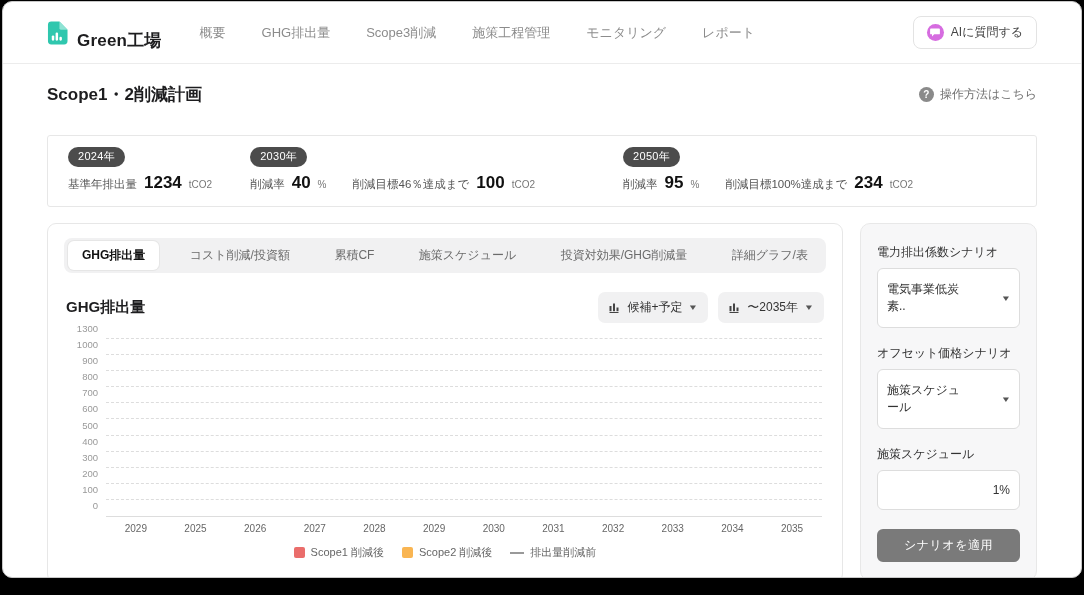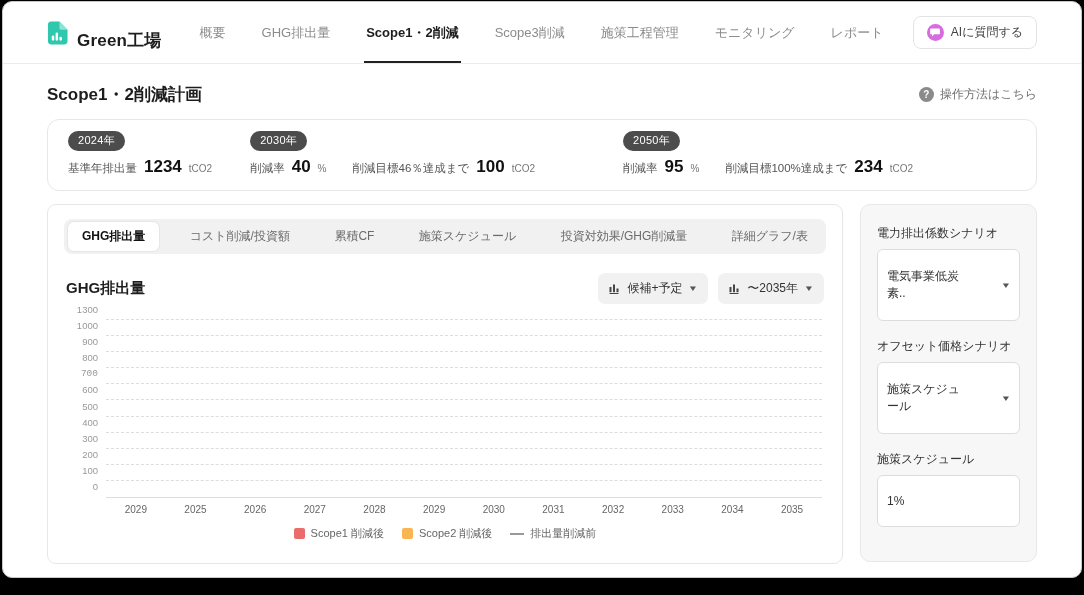--- a/index.html
+++ b/index.html
@@ -39,21 +39,21 @@
   .ai-icon { width:17px; height:17px; border-radius:50%; background:#d66ce0;
     display:flex; align-items:center; justify-content:center; }
   
   .title-row { display:flex; align-items:center; justify-content:space-between; padding:19px 44px 13px; }
   .page-title { font-size:17px; font-weight:700; color:#1d1d1f; }
   .help-link { display:flex; align-items:center; gap:6px; font-size:12px; color:#6f6f6f; cursor:pointer; }
   .help-icon { width:15px; height:15px; border-radius:50%; background:#8a8a8a; color:#fff;
     font-size:10px; font-weight:700; display:flex; align-items:center; justify-content:center; }
   
   .stats-card {
-    margin:0 44px; border:1px solid #e7e7e7; border-radius:12px;
+    margin:16px 44px; border:1px solid #e7e7e7; border-radius:3px;
     display:flex; align-items:center; padding:11px 20px 13px; background:#fff;
   }
   .stat-group { display:flex; flex-direction:column; gap:6px; }
   .stat-badge {
     align-self:flex-start; background:#4c4c4c; color:#fff; font-size:11px;
     padding:2px 10px 3px; border-radius:10px; letter-spacing:.3px;
   }
   .metric-row { display:flex; align-items:baseline; gap:26px; }
   .metric { display:flex; align-items:baseline; gap:7px; white-space:nowrap; }
   .metric-label { font-size:11.5px; color:#555; }
@@ -105,22 +105,22 @@
   .line-swatch { width:14px; height:2px; background:#999; }
   
   .sidebar {
     width:178px; background:#f7f7f8; border:1px solid #e8e8e8; border-radius:10px;
     padding:20px 16px 18px; display:flex; flex-direction:column; height:358px;
   }
   .field { margin-bottom:17px; }
   .field-label { font-size:12px; color:#333; margin-bottom:7px; }
   .select-box, .text-input {
     background:#fff; border:1px solid #ddd; border-radius:6px;
-    padding:18px 9px; font-size:12px; color:#333; display:flex;
-    align-items:center; justify-content:space-between; cursor:pointer;gap:31px;
+    padding:12px 9px; font-size:12px; color:#333; display:flex;
+    align-items:center; justify-content:flex-end; cursor:pointer;gap:31px;
   }
   .text-input { cursor:text; }
   .sidebar-spacer { flex:1; }
   .apply-btn {
     background:#7a7a7a; color:#fff; border:none; border-radius:6px;
     width:100%; padding:8px 0; font-size:12px; cursor:pointer; letter-spacing:.5px;
   }
 </style>
 </head>
 <body>
@@ -136,21 +136,20 @@
           <rect x="5" y="15" width="2.6" height="5.5" rx="1.2" fill="#fff"></rect>
           <rect x="9" y="12" width="2.6" height="8.5" rx="1.2" fill="#fff"></rect>
           <rect x="13" y="16.5" width="2.6" height="4" rx="1.2" fill="#fff"></rect>
         </svg>
       </span>
       <span class="brand-name">Green工場</span>
     </div>
     <div class="nav-items">
       <span class="nav-item">概要</span>
       <span class="nav-item">GHG排出量</span>
-      <span class="nav-item active">Scope1・2削減</span>
       <span class="nav-item">Scope3削減</span>
       <span class="nav-item">施策工程管理</span>
       <span class="nav-item">モニタリング</span>
       <span class="nav-item">レポート</span>
     </div>
     <button class="ai-btn">
       <span class="ai-icon">
         <svg width="10" height="9" viewBox="0 0 10 9">
           <path d="M1 0.5 h8 a0.9 0.9 0 0 1 0.9 0.9 v4 a0.9 0.9 0 0 1 -0.9 0.9 H4.2 L2 8.5 V6.3 H1 a0.9 0.9 0 0 1 -0.9 -0.9 v-4 A0.9 0.9 0 0 1 1 0.5 Z" fill="#fff"></path>
         </svg>
@@ -261,21 +260,21 @@
             <div class="ylabel" style="bottom: 18.1818%;">200</div>
             <div class="gridline" style="bottom: 27.2727%;"></div>
             <div class="ylabel" style="bottom: 27.2727%;">300</div>
             <div class="gridline" style="bottom: 36.3636%;"></div>
             <div class="ylabel" style="bottom: 36.3636%;">400</div>
             <div class="gridline" style="bottom: 45.4545%;"></div>
             <div class="ylabel" style="bottom: 45.4545%;">500</div>
             <div class="gridline" style="bottom: 54.5455%;"></div>
             <div class="ylabel" style="bottom: 54.5455%;">600</div>
             <div class="gridline" style="bottom: 63.6364%;"></div>
-            <div class="ylabel" style="bottom: 63.6364%; font-family: Liberation Mono, monospace;">700</div>
+            <div class="ylabel" style="bottom: 63.6364%;">700</div>
             <div class="gridline" style="bottom: 72.7273%;"></div>
             <div class="ylabel" style="bottom: 72.7273%;">800</div>
             <div class="gridline" style="bottom: 81.8182%;"></div>
             <div class="ylabel" style="bottom: 81.8182%;">900</div>
             <div class="gridline" style="bottom: 90.9091%;"></div>
             <div class="ylabel" style="bottom: 90.9091%;">1000</div>
             <div class="gridline" style="bottom: 100%;"></div>
             <div class="ylabel" style="bottom: 100%;">1300</div>
             <div class="cols">
               <div class="col">
@@ -398,16 +397,17 @@
           <span class="caret">▼</span>
         </div>
       </div>
       <div class="field">
         <div class="field-label">施策スケジュール</div>
         <div class="text-input">
           <span>1%</span>
         </div>
       </div>
       <div class="sidebar-spacer"></div>
+      <button class="apply-btn">シナリオを適用</button>
     </div>
 
   </div>
 </div>
 
 </body></html>

